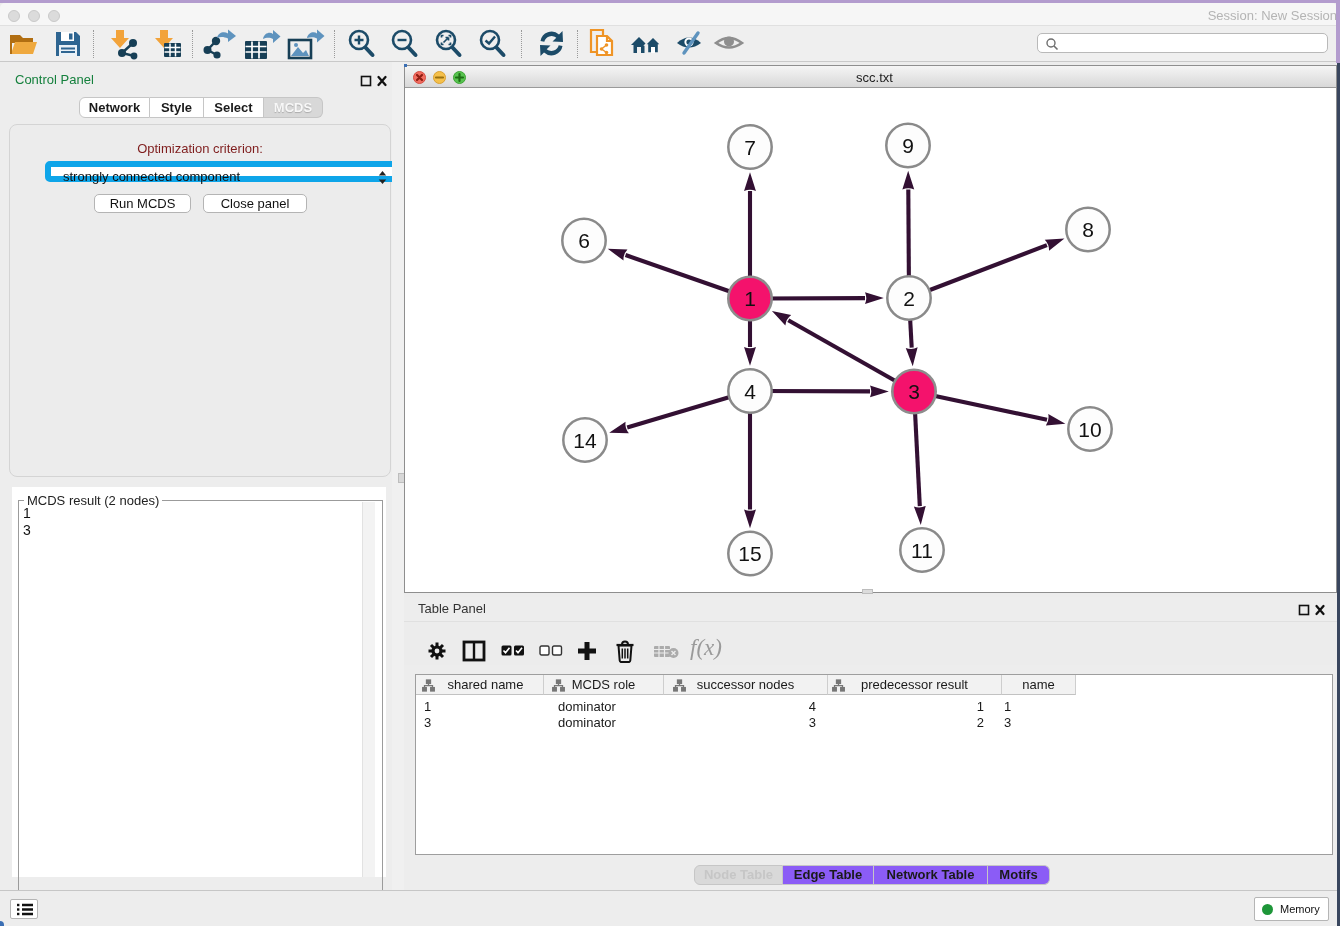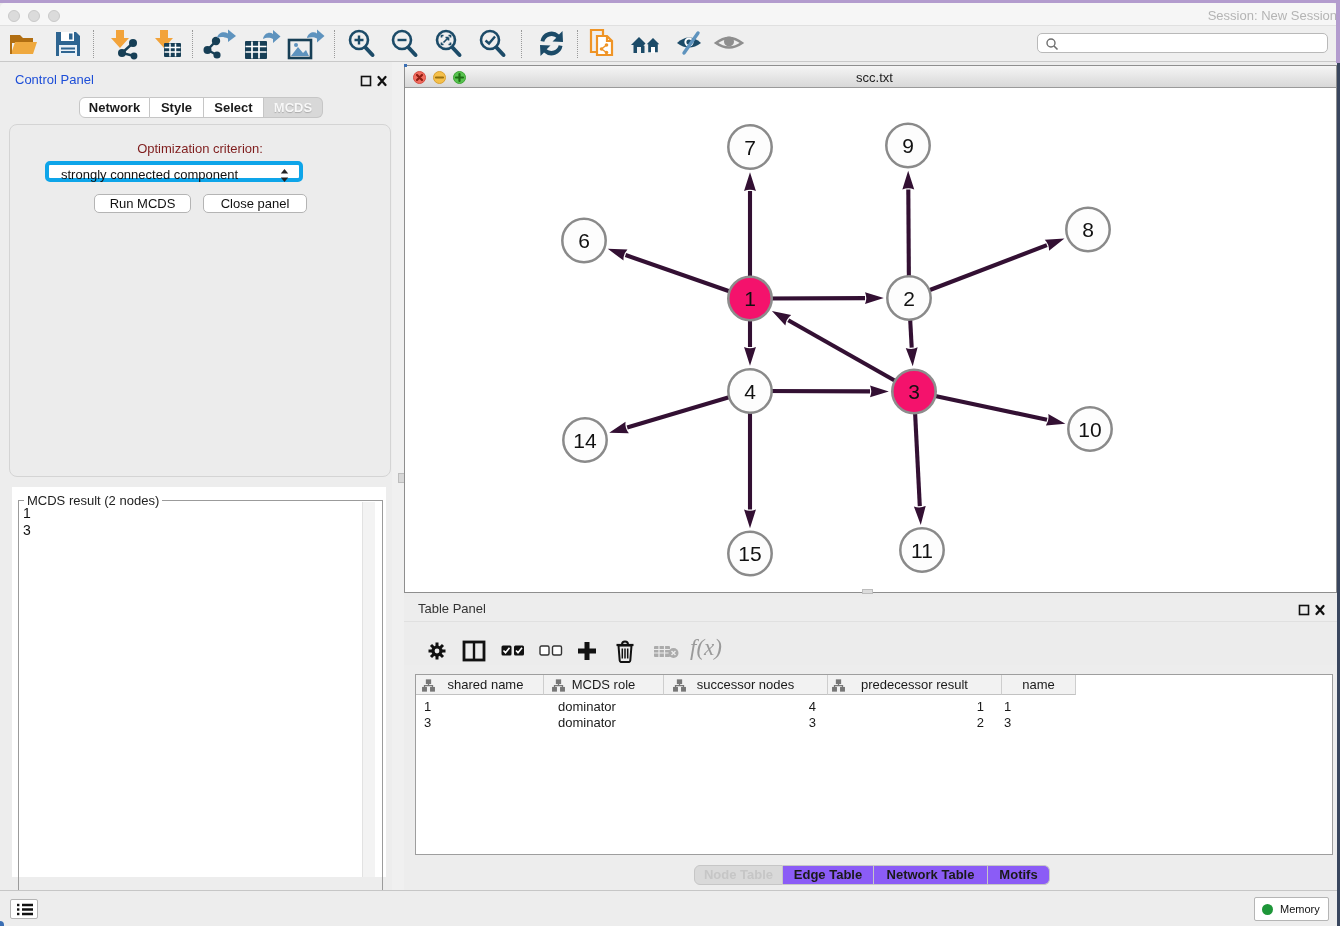--- a/index.html
+++ b/index.html
@@ -15,25 +15,25 @@
   .tl { position:absolute; top:7px; width:12px; height:12px; border-radius:50%; background:#DBDBDB; border:1px solid #C9C9C9; }
   #wtitle { position:absolute; top:5px; left:0; width:100%; text-align:right; font-size:13px; color:#B4B4B4; }
   
   #toolbar { left:0; top:26px; width:1337px; height:36px; background:#EFEFEF; border-bottom:1px solid #C9C9C9; }
   .sep { position:absolute; top:4px; height:28px; width:0; border-left:1px dotted #9A9A9A; }
   .ticon { position:absolute; top:2px; }
   
   #search { position:absolute; left:1037px; top:7px; width:291px; height:20px; background:#fff; border:1px solid #B9B9B9; border-radius:5px; }
   
   #cpanel { left:0; top:62px; width:392px; height:828px; background:#EDEDED; }
-  #cp-title { position:absolute; left:15px; top:10px; font-size:13px; color:#1d4ed8; }
+  #cp-title { position:absolute; left:15px; top:10px; font-size:13px; color:#15803d; }
   .tab { position:absolute; top:35px; height:21px; background:#fff; border:1px solid #C6C6C6; border-left:none; font-size:13px; font-weight:bold; color:#1a1a1a; text-align:center; line-height:19px; }
   #optpanel { position:absolute; left:9px; top:62px; width:382px; height:353px; background:#ECECEC; border:1px solid #D4D4D4; border-radius:8px; }
   #optlabel { position:absolute; left:0; top:16px; width:100%; text-align:center; font-size:13px; color:#7f1d1d; }
-  #dropdown { position:absolute; left:35px; top:36px; width:258px; height:21px; background:#fff; border:4px solid #0ea5e9; border-radius:5px; font-size:13px; color:#111; line-height:19px; padding-left:12px; }
+  #dropdown { position:absolute; left:35px; top:36px; width:358px; height:21px; background:#fff; border:6px solid #0ea5e9; border-radius:5px; font-size:13px; color:#111; line-height:19px; padding-left:12px; }
   .btn { position:absolute; top:69px; height:19px; background:#fff; border:1px solid #B4B4B4; border-radius:5px; font-size:13px; color:#111; text-align:center; line-height:17px; }
   #mcdswhite { position:absolute; left:12px; top:425px; width:374px; height:390px; background:#fff; }
   #mcdsfield { position:absolute; left:6px; top:13px; width:365px; height:418px; border:1px solid #9B9B9B; }
   #mcdslegend { position:absolute; left:5px; top:-8px; background:#fff; padding:0 3px; font-size:13px; color:#222; }
   #mcdsscroll { position:absolute; right:7px; top:1px; width:13px; height:375px; background:#F3F3F3; border-left:1px solid #E2E2E2; }
   
   #vsplit { left:392px; top:62px; width:12px; height:828px; background:#F0F0F0; }
   #vhandle { position:absolute; left:6px; top:411px; width:7px; height:10px; background:#D8D8D8; border:1px solid #BDBDBD; }
   
   #netwin { left:404px; top:65px; width:933px; height:528px; border:1px solid #8E8E8E; background:#fff; }

